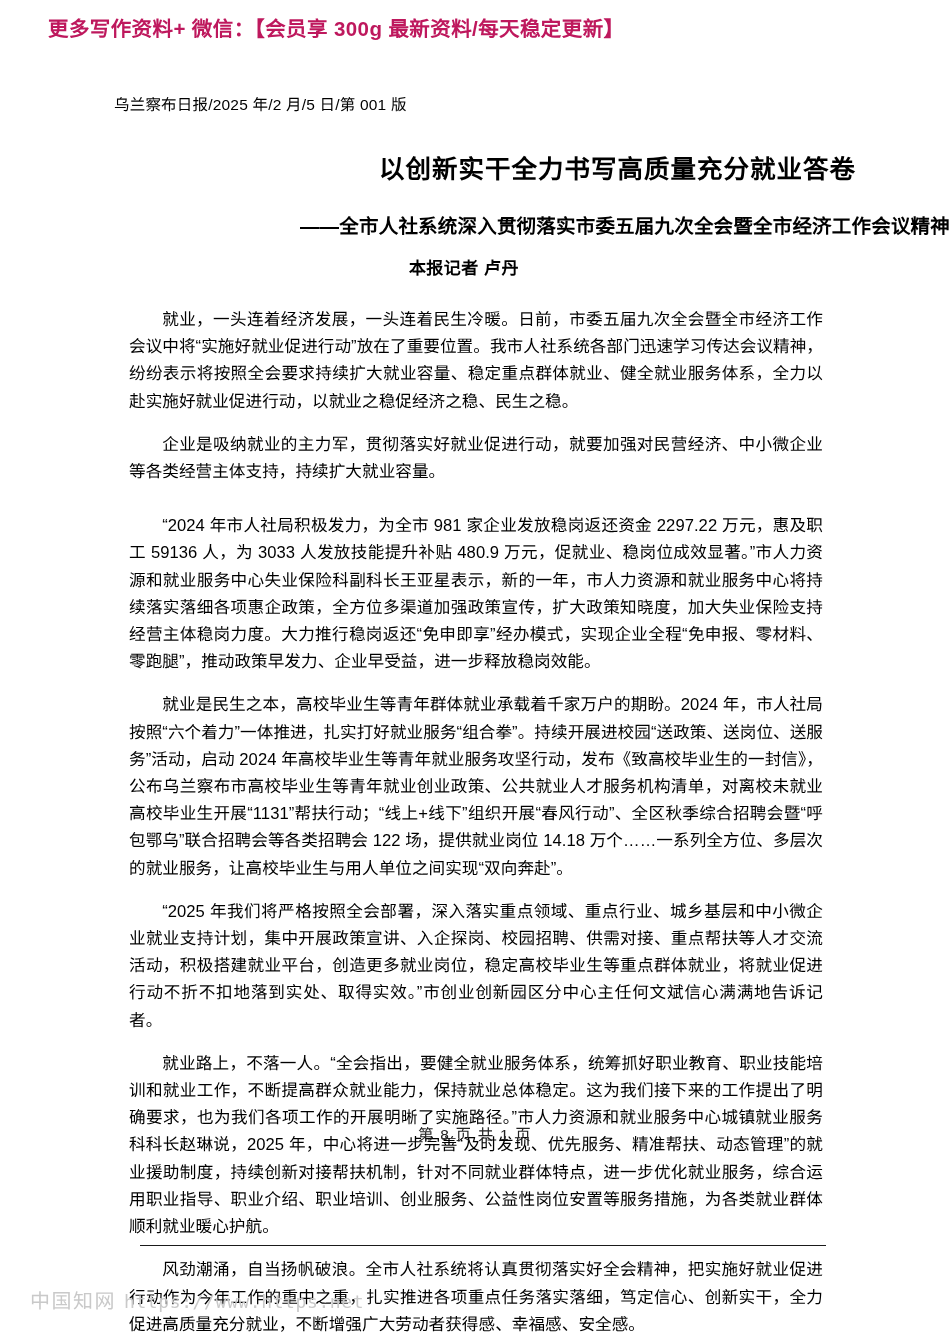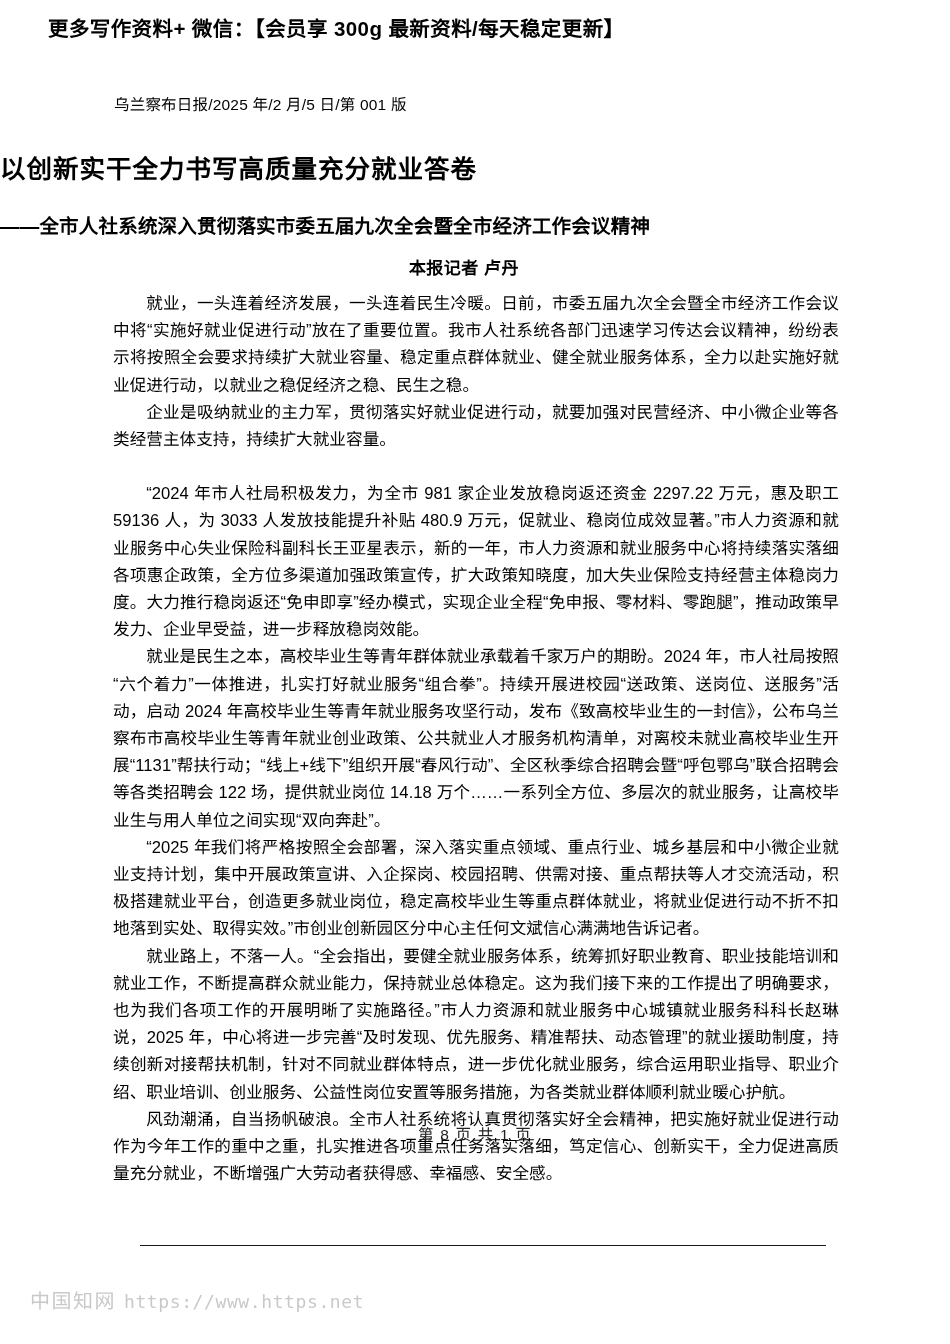--- a/index.html
+++ b/index.html
@@ -17,21 +17,21 @@
     color: #000000;
     box-sizing: border-box;
   }
 
   
   .promo-banner {
     position: absolute;
     left: 48px;
     top: 16px;
     width: 860px;
-    color: #000000;
+    color: #be185d;
     font-size: 20.5px;
     font-weight: 700;
     letter-spacing: 0.4px;
     line-height: 1.25;
     white-space: nowrap;
   }
 
   
   .dateline {
     position: absolute;
@@ -42,32 +42,32 @@
     line-height: 1.4;
     white-space: nowrap;
   }
 
   
   .doc-title {
     position: absolute;
     left: 0;
     top: 136px;
     width: 856px;
-    text-align: left;
+    text-align: right;
     font-size: 25.5px;
     font-weight: 700;
     letter-spacing: 1px;
     line-height: 1.3;
   }
   .doc-subtitle {
     position: absolute;
     left: 0;
     top: 198px;
     width: 950px;
-    text-align: left;
+    text-align: right;
     font-size: 19.5px;
     font-weight: 700;
     letter-spacing: 0.2px;
     line-height: 1.3;
   }
   .byline {
     position: absolute;
     left: 0;
     top: 258px;
     width: 928px;
@@ -79,21 +79,21 @@
   }
 
   
   .body-copy {
     position: absolute;
     left: 113px;
     top: 290px;
     width: 726px;
   }
   .para {
-    margin: 0;
+    margin: 16px;
     font-size: 16.6px;
     line-height: 27.2px;
     text-align: justify;
     text-align-last: left;
     text-justify: inter-character;
     text-indent: 2em;
     letter-spacing: 0.05px;
   }
   .para.gap-before {
     margin-top: 27px;

